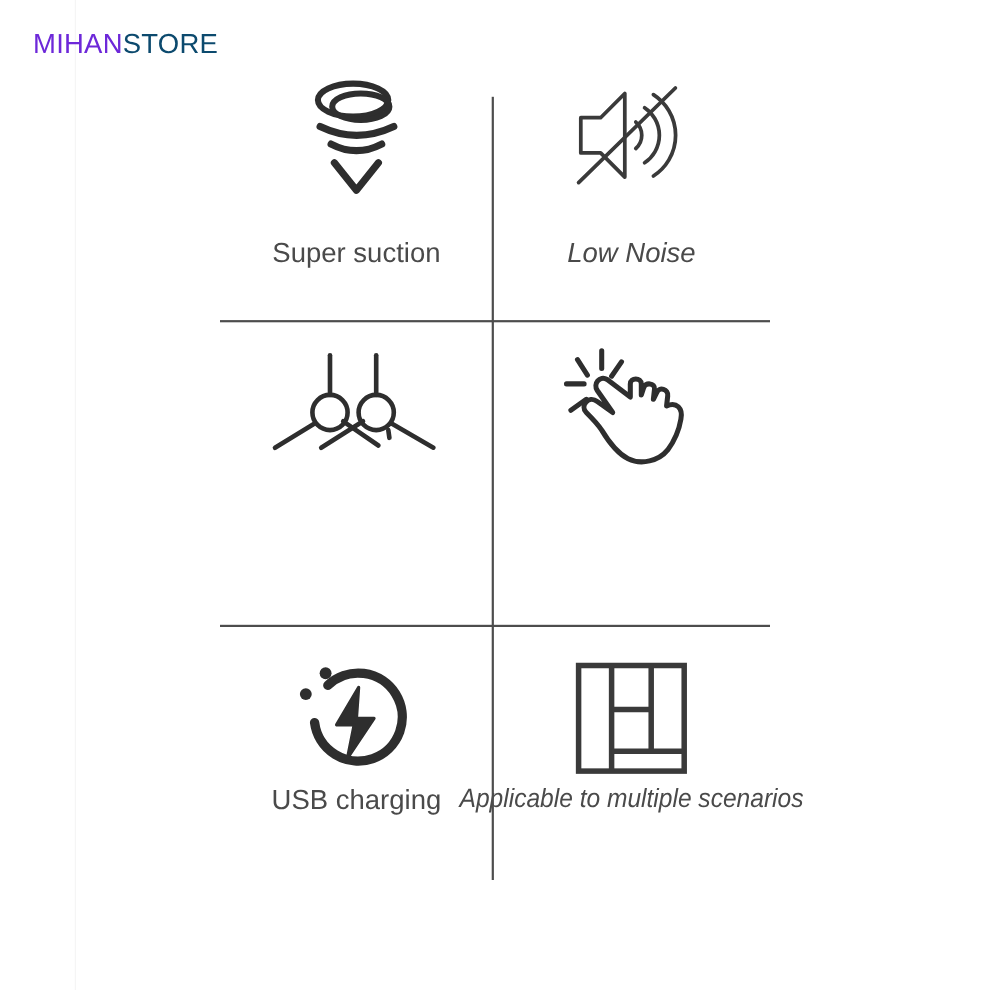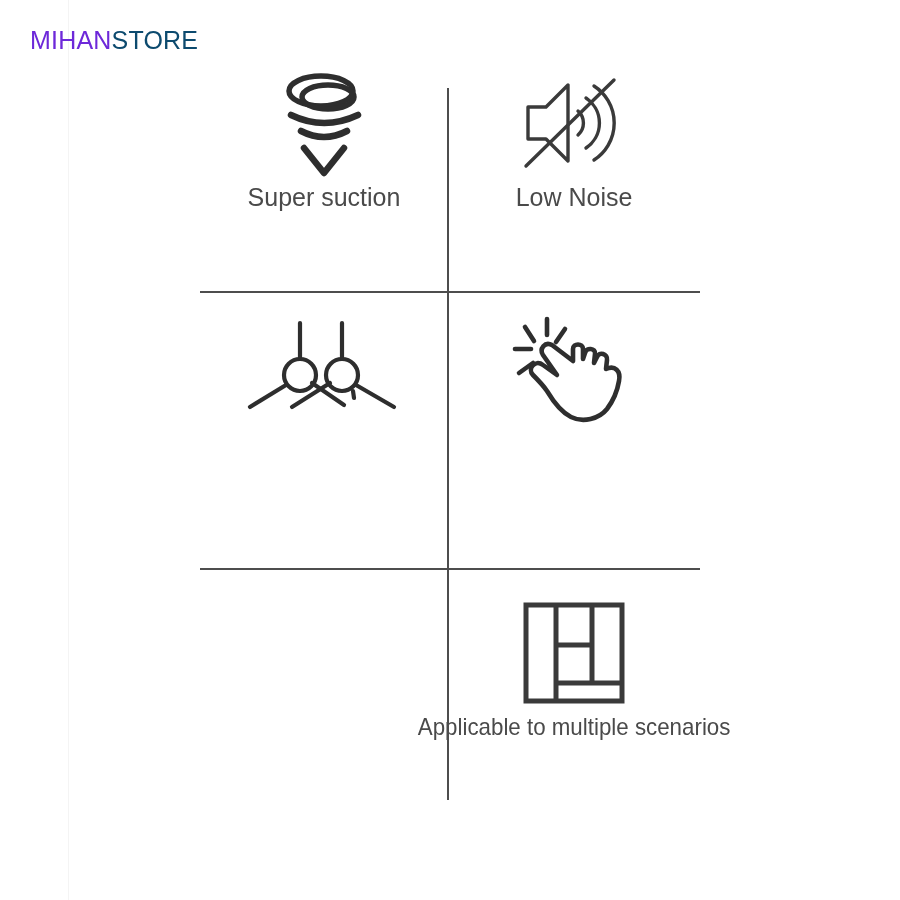--- a/index.html
+++ b/index.html
@@ -50,26 +50,26 @@
   }
 
   .grid-cell {
     position: absolute;
     display: flex;
     flex-direction: column;
     align-items: center;
     justify-content: flex-start;
   }
 
-  .cell-r0 { top: 0px;   height: 205px; }
+  .cell-r0 { top: 0px;   height: 205px; gap: 33px; }
   .cell-r1 { top: 252px; height: 215px; }
   .cell-r2 { top: 530px; height: 215px; }
 
   .cell-c0 { left: 0px;   width: 248px; }
-  .cell-c1 { left: 248px; width: 252px; }
+  .cell-c1 { left: 248px; width: 252px; font-style: italic; }
 
   .icon-wrap {
     height: 125px;
     display: flex;
     align-items: center;
     justify-content: center;
   }
 
   .feature-label {
     color: #4a4a4a;
@@ -180,20 +180,33 @@
                    L74 46 L76 40 C77 34 87 35 86 41 L85 50 L88 44
                    C90 38 99 41 98 47 L97 56 C106 52 112 58 110 68
                    C108 80 104 88 98 96 C90 106 74 110 62 104
                    C52 99 44 88 38 78 C34 72 28 66 24 62
                    C18 56 26 46 34 52 L48 62 Z"></path>
         </g>
       </svg>
     </div>
   </div>
 
+  <div class="grid-cell cell-r2 cell-c0">
+    <div class="icon-wrap">
+      <svg width="116" height="116" viewBox="0 0 116 116" aria-hidden="true">
+        <g fill="none" stroke="#2e2e2e" stroke-linecap="round" stroke-linejoin="round">
+          <path d="M32 28 A40 40 0 1 1 20 62" stroke-width="8.5"></path>
+          <circle cx="30" cy="17" r="5.4" fill="#2e2e2e" stroke="none"></circle>
+          <circle cx="12" cy="36" r="5.4" fill="#2e2e2e" stroke="none"></circle>
+          <path d="M60 30 L40 64 L56 64 L50 94 L74 58 L58 58 Z" fill="#2e2e2e" stroke="#2e2e2e" stroke-width="3"></path>
+        </g>
+      </svg>
+    </div>
+    <div class="feature-label">USB charging</div>
+  </div>
 
   <div class="grid-cell cell-r2 cell-c1">
     <div class="icon-wrap">
       <svg width="104" height="104" viewBox="0 0 104 104" aria-hidden="true">
         <g fill="none" stroke="#3a3a3a" stroke-width="5" stroke-linejoin="miter">
           <rect x="4" y="4" width="96" height="96"></rect>
           <line x1="34" y1="4" x2="34" y2="100"></line>
           <line x1="70" y1="4" x2="70" y2="82"></line>
           <line x1="34" y1="44" x2="70" y2="44"></line>
           <line x1="34" y1="82" x2="100" y2="82"></line>

